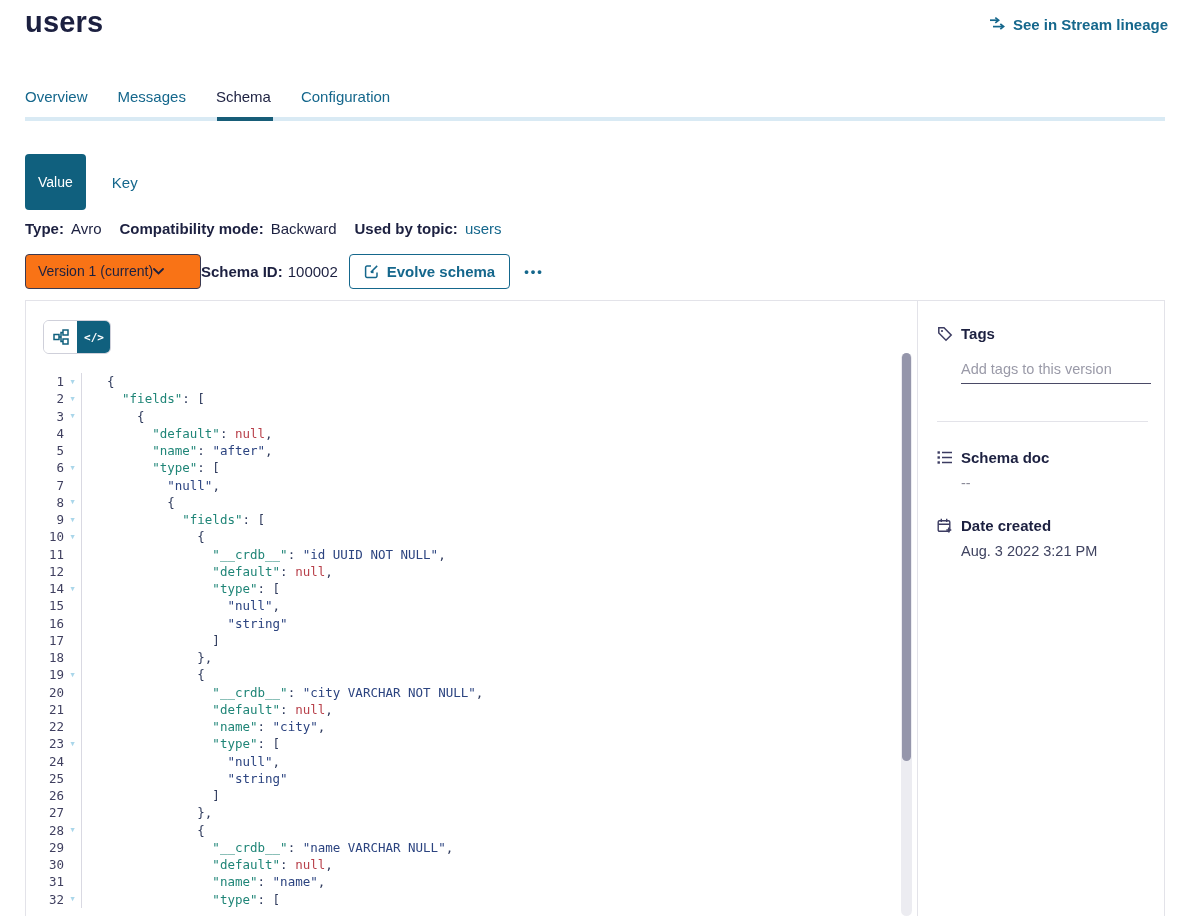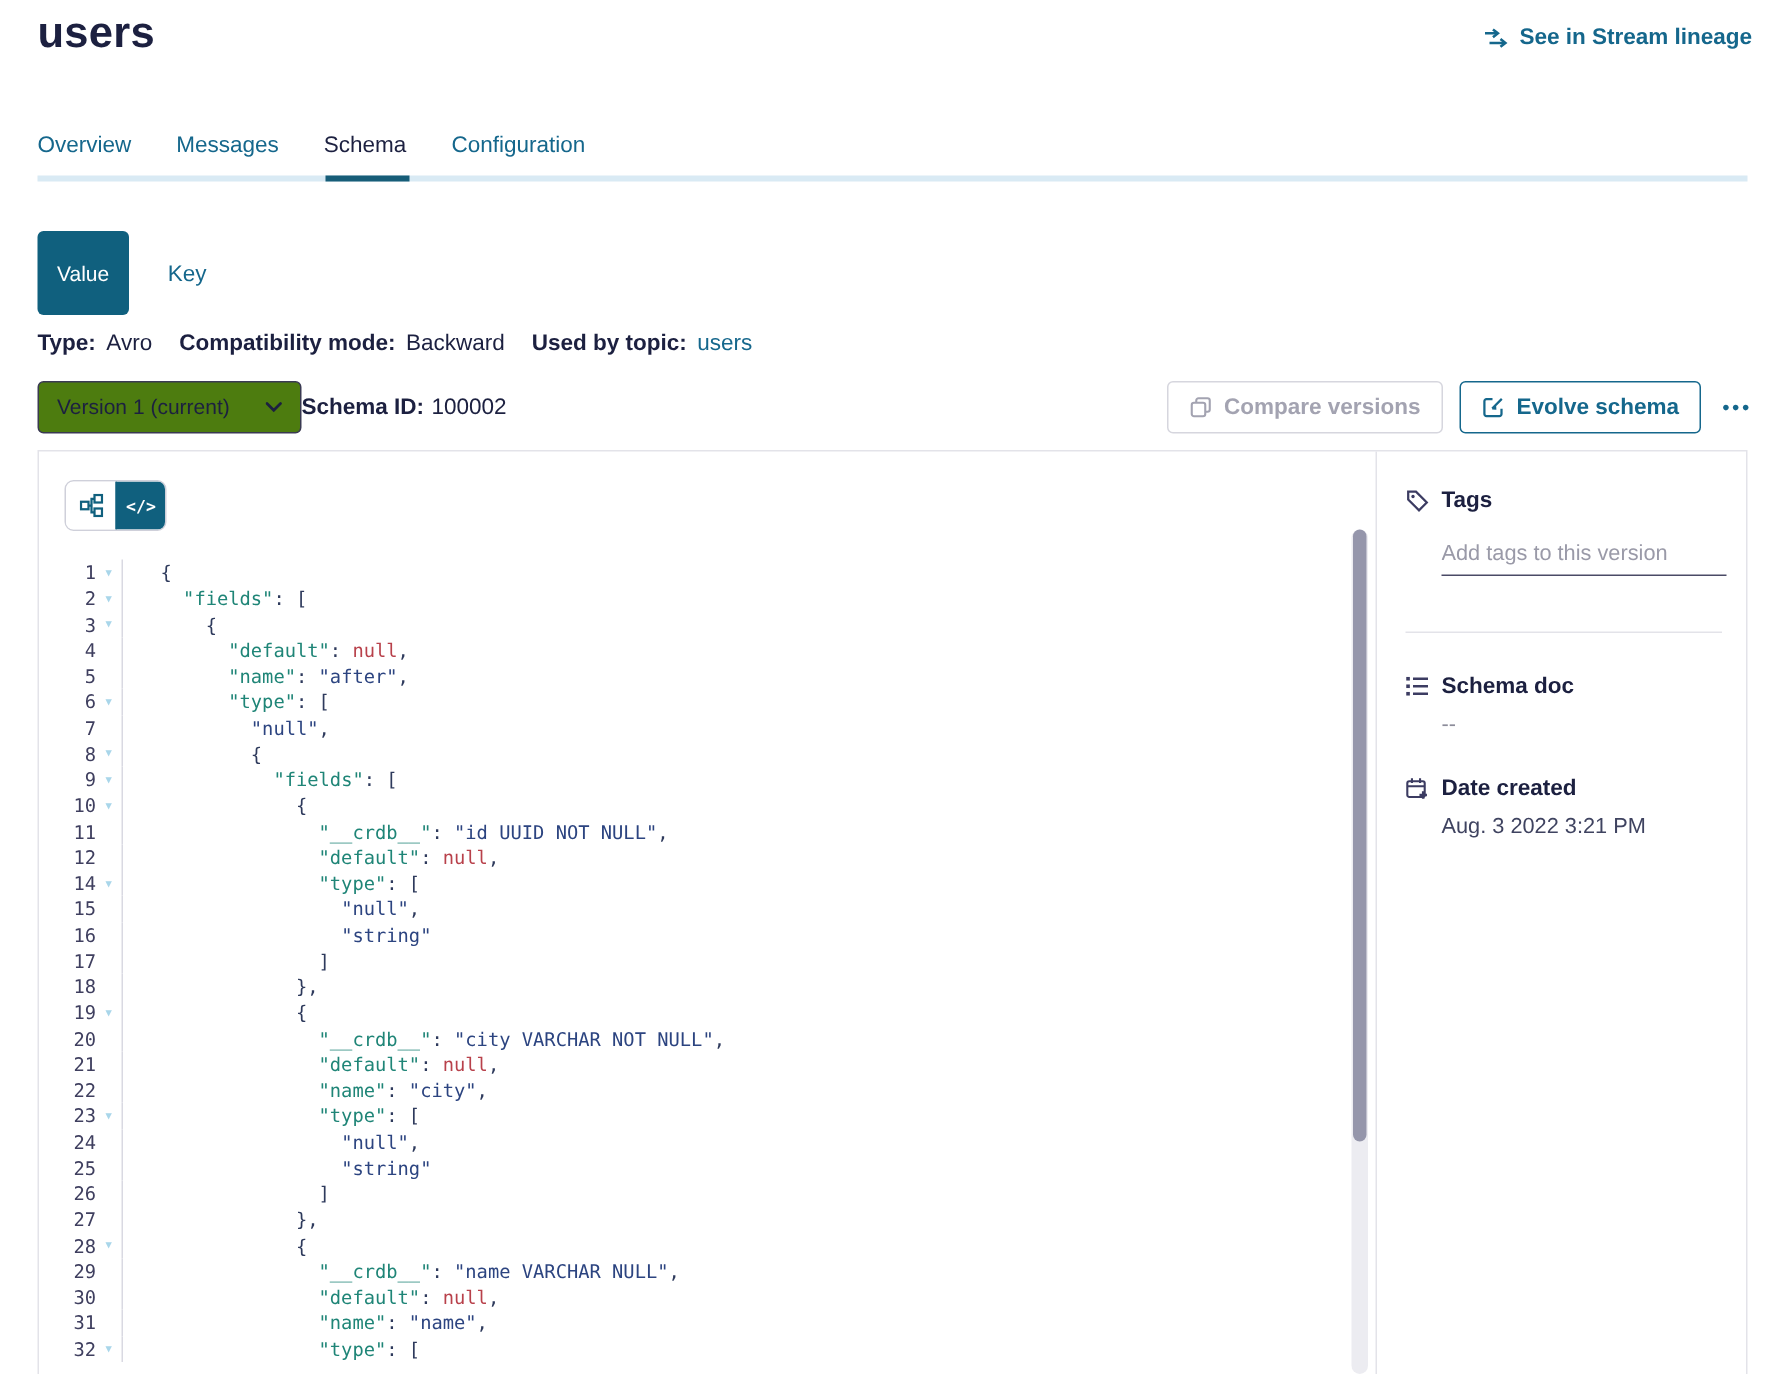--- a/index.html
+++ b/index.html
@@ -10,21 +10,21 @@
     --gutter-num:#3f3f5f; --fold:#a9d6ea; --scroll-thumb:#9596ab; --scroll-track:#ececf1;
   }
   *{box-sizing:border-box;margin:0;padding:0}
   html,body{background:#fff}
   body{width:1189px;height:916px;position:relative;overflow:hidden;
        font-family:"Liberation Sans","DejaVu Sans",sans-serif;color:var(--ink)}
   .abs{position:absolute}
 
   
   #page-title{left:25px;top:6px;font-size:29px;font-weight:800;letter-spacing:.2px}
-  #lineage-link{right:21px;top:16px;display:flex;align-items:flex-end;gap:7px;color:var(--accent);
+  #lineage-link{right:21px;top:16px;display:flex;align-items:flex-start;gap:7px;color:var(--accent);
                 font-size:15px;font-weight:600;cursor:pointer;text-decoration:none}
 
   
   #tabs{left:25px;top:88px;display:flex;gap:30px;font-size:15px;font-weight:500}
   .tab{color:var(--accent);cursor:pointer;padding-bottom:10px}
   .tab.active{color:var(--ink);font-weight:400}
   #tab-underline{left:25px;right:24px;top:117px;height:4px;background:var(--tabbar)}
   #tab-underline .indicator{position:absolute;left:192px;width:56px;top:0;height:4px;background:var(--tabbar-active)}
 
   
@@ -35,22 +35,22 @@
 
   
   #meta-row{left:25px;top:220px;display:flex;gap:18px;font-size:15px;align-items:center}
   .meta-pair{display:flex;gap:7px}
   .meta-label{font-weight:700}
   .meta-link{color:var(--accent);cursor:pointer}
 
   
   #controls-row{left:25px;top:253px;right:21px;display:flex;align-items:center;height:36px}
   #version-select{width:176px;height:35px;border:1px solid var(--border-strong);border-radius:4px;
-                  display:flex;align-items:center;justify-content:space-between;padding:0 12px;
-                  font-size:14px;color:var(--ink);cursor:pointer;background:#4d7c0f}
+                  display:flex;align-items:center;padding:0 12px;
+                  font-size:14px;color:var(--ink);cursor:pointer;background:#f97316}
   #schema-id{margin-left:0;display:flex;gap:5px;font-size:15px}
   .btn{height:35px;border-radius:4px;display:flex;align-items:center;gap:8px;padding:0 14px;
        font-size:15px;font-weight:600;background:#fff;cursor:pointer;font-family:inherit}
   #compare-btn{margin-left:auto;border:1px solid #d6d6de;color:#a3a3b1;cursor:default}
   #evolve-btn{margin-left:11px;border:1px solid var(--accent);color:var(--accent)}
   #more-menu{margin-left:14px;color:var(--accent);font-size:13px;letter-spacing:2px;
              font-weight:700;cursor:pointer;line-height:1}
 
   
   #panel{left:25px;top:300px;width:1140px;height:617px;border:1px solid var(--border);display:flex}
@@ -145,29 +145,20 @@
     <span class="icon">
       <svg width="11" height="7" viewBox="0 0 11 7" fill="none" stroke="#1c2040" stroke-width="1.8" stroke-linecap="round">
         <path d="M1 1 L5.5 5.5 L10 1"></path>
       </svg>
     </span>
   </div>
   <div id="schema-id">
     <span class="meta-label">Schema ID:</span>
     <span>100002</span>
   </div>
-  <button class="btn" id="compare-btn" disabled="">
-    <span class="icon">
-      <svg width="15" height="15" viewBox="0 0 15 15" fill="none" stroke="#a3a3b1" stroke-width="1.4">
-        <rect x="4.5" y="1.5" width="9" height="9" rx="1.5"></rect>
-        <rect x="1.5" y="4.5" width="9" height="9" rx="1.5" fill="#fff"></rect>
-      </svg>
-    </span>
-    <span>Compare versions</span>
-  </button>
   <button class="btn" id="evolve-btn">
     <span class="icon">
       <svg width="15" height="15" viewBox="0 0 15 15" fill="none" stroke="#15678c" stroke-width="1.5">
         <path d="M13 8.5 V12 a1.4 1.4 0 0 1 -1.4 1.4 H3 A1.4 1.4 0 0 1 1.6 12 V3.5 A1.4 1.4 0 0 1 3 2.1 h4"></path>
         <path d="M6.8 8.3 L13.2 1.9 M6.8 8.3 l2 .1 -.1 -2"></path>
       </svg>
     </span>
     <span>Evolve schema</span>
   </button>
   <span id="more-menu">•••</span>

